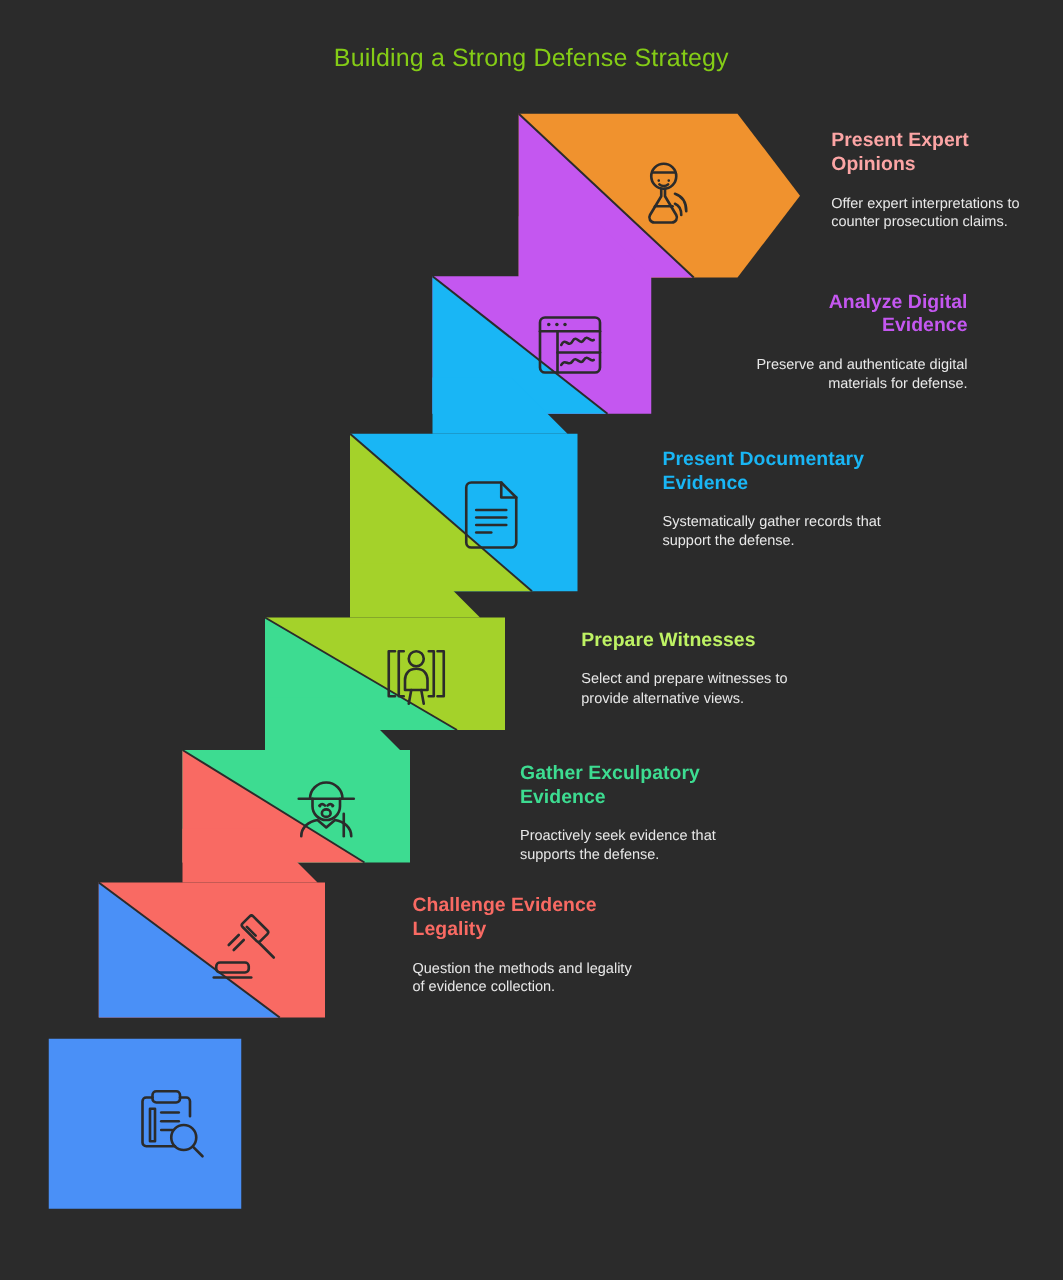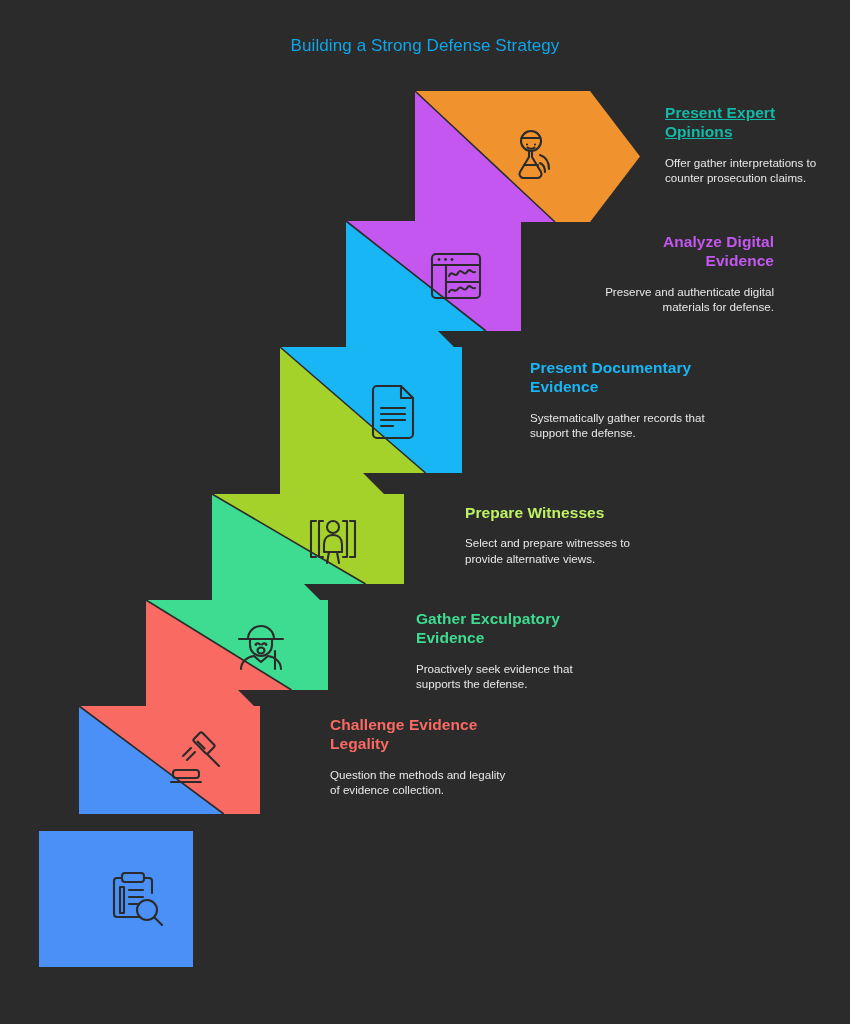--- a/index.html
+++ b/index.html
@@ -8,22 +8,22 @@
     background: #2B2B2B;
     font-family: "Liberation Sans", sans-serif;
     overflow: hidden;
   }
   #canvas { position: relative; width: 850px; height: 1024px; }
 
   #chart-title {
     position: absolute;
     top: 36px; left: 0; width: 850px;
     text-align: center;
-    color: #0ea5e9;
-    font-size: 17px;
+    color: #84cc16;
+    font-size: 20px;
     font-weight: 400;
     letter-spacing: .1px;
   }
 
   .step { position: absolute; }
 
   .step-shape {
     position: absolute;
     top: 0; left: 0;
     width: 100%; height: 100%;
@@ -208,22 +208,22 @@
             <path d="M25 30h14"></path>
             <path d="M25 37h9"></path>
             <circle cx="43" cy="43" r="10"></circle>
             <path d="M50.5 50.5L58 58"></path>
           </svg>
         </div>
       </div>
     </div>
 
 <div class="step-text" style="left: 665px; top: 103px; width: 175px;">
-      <div class="step-head" style="color: #14b8a6; text-decoration: underline;">Present Expert Opinions</div>
-      <div class="step-desc" style="color: rgb(232, 232, 232);">Offer gather interpretations to counter prosecution claims.</div>
+      <div class="step-head" style="color: #fca5a5;">Present Expert Opinions</div>
+      <div class="step-desc" style="color: rgb(232, 232, 232);">Offer expert interpretations to counter prosecution claims.</div>
     </div>
     <div class="step-text" style="left: 599px; top: 232px; width: 175px; text-align: right;">
       <div class="step-head" style="color: rgb(196, 87, 240);">Analyze Digital Evidence</div>
       <div class="step-desc" style="color: rgb(232, 232, 232);">Preserve and authenticate digital materials for defense.</div>
     </div>
     <div class="step-text" style="left: 530px; top: 358px; width: 180px;">
       <div class="step-head" style="color: rgb(25, 182, 245);">Present Documentary Evidence</div>
       <div class="step-desc" style="color: rgb(232, 232, 232);">Systematically gather records that support the defense.</div>
     </div>
     <div class="step-text" style="left: 465px; top: 503px; width: 180px;">

